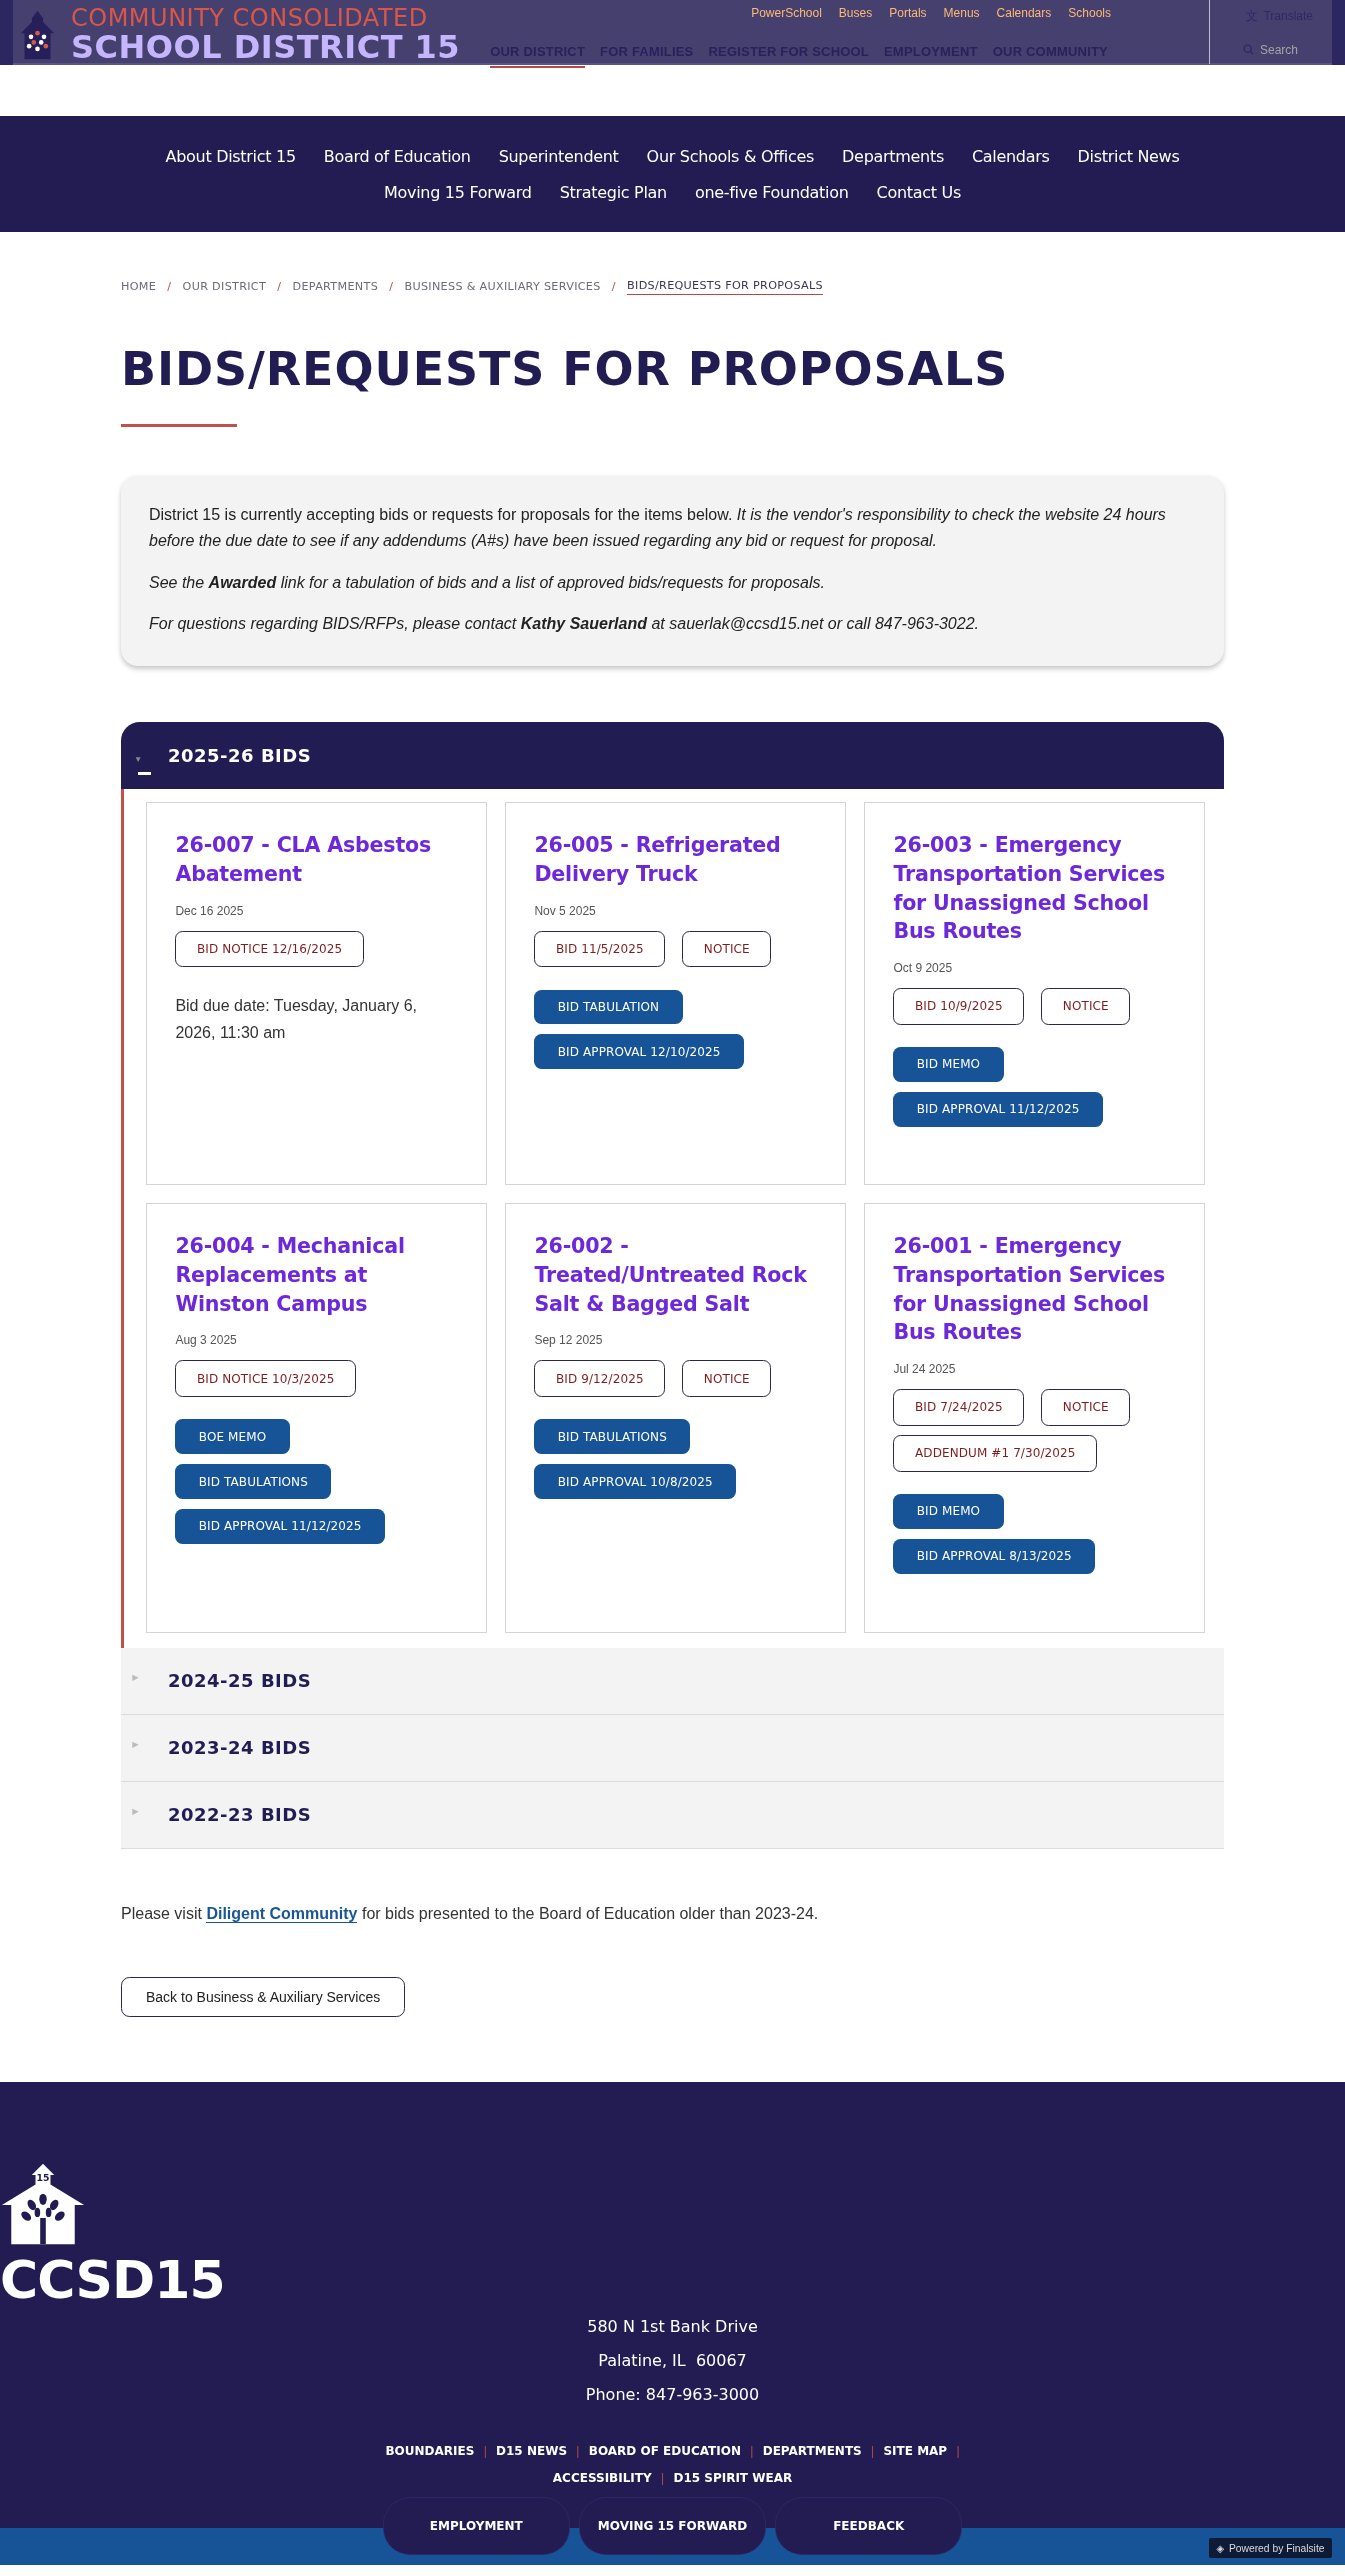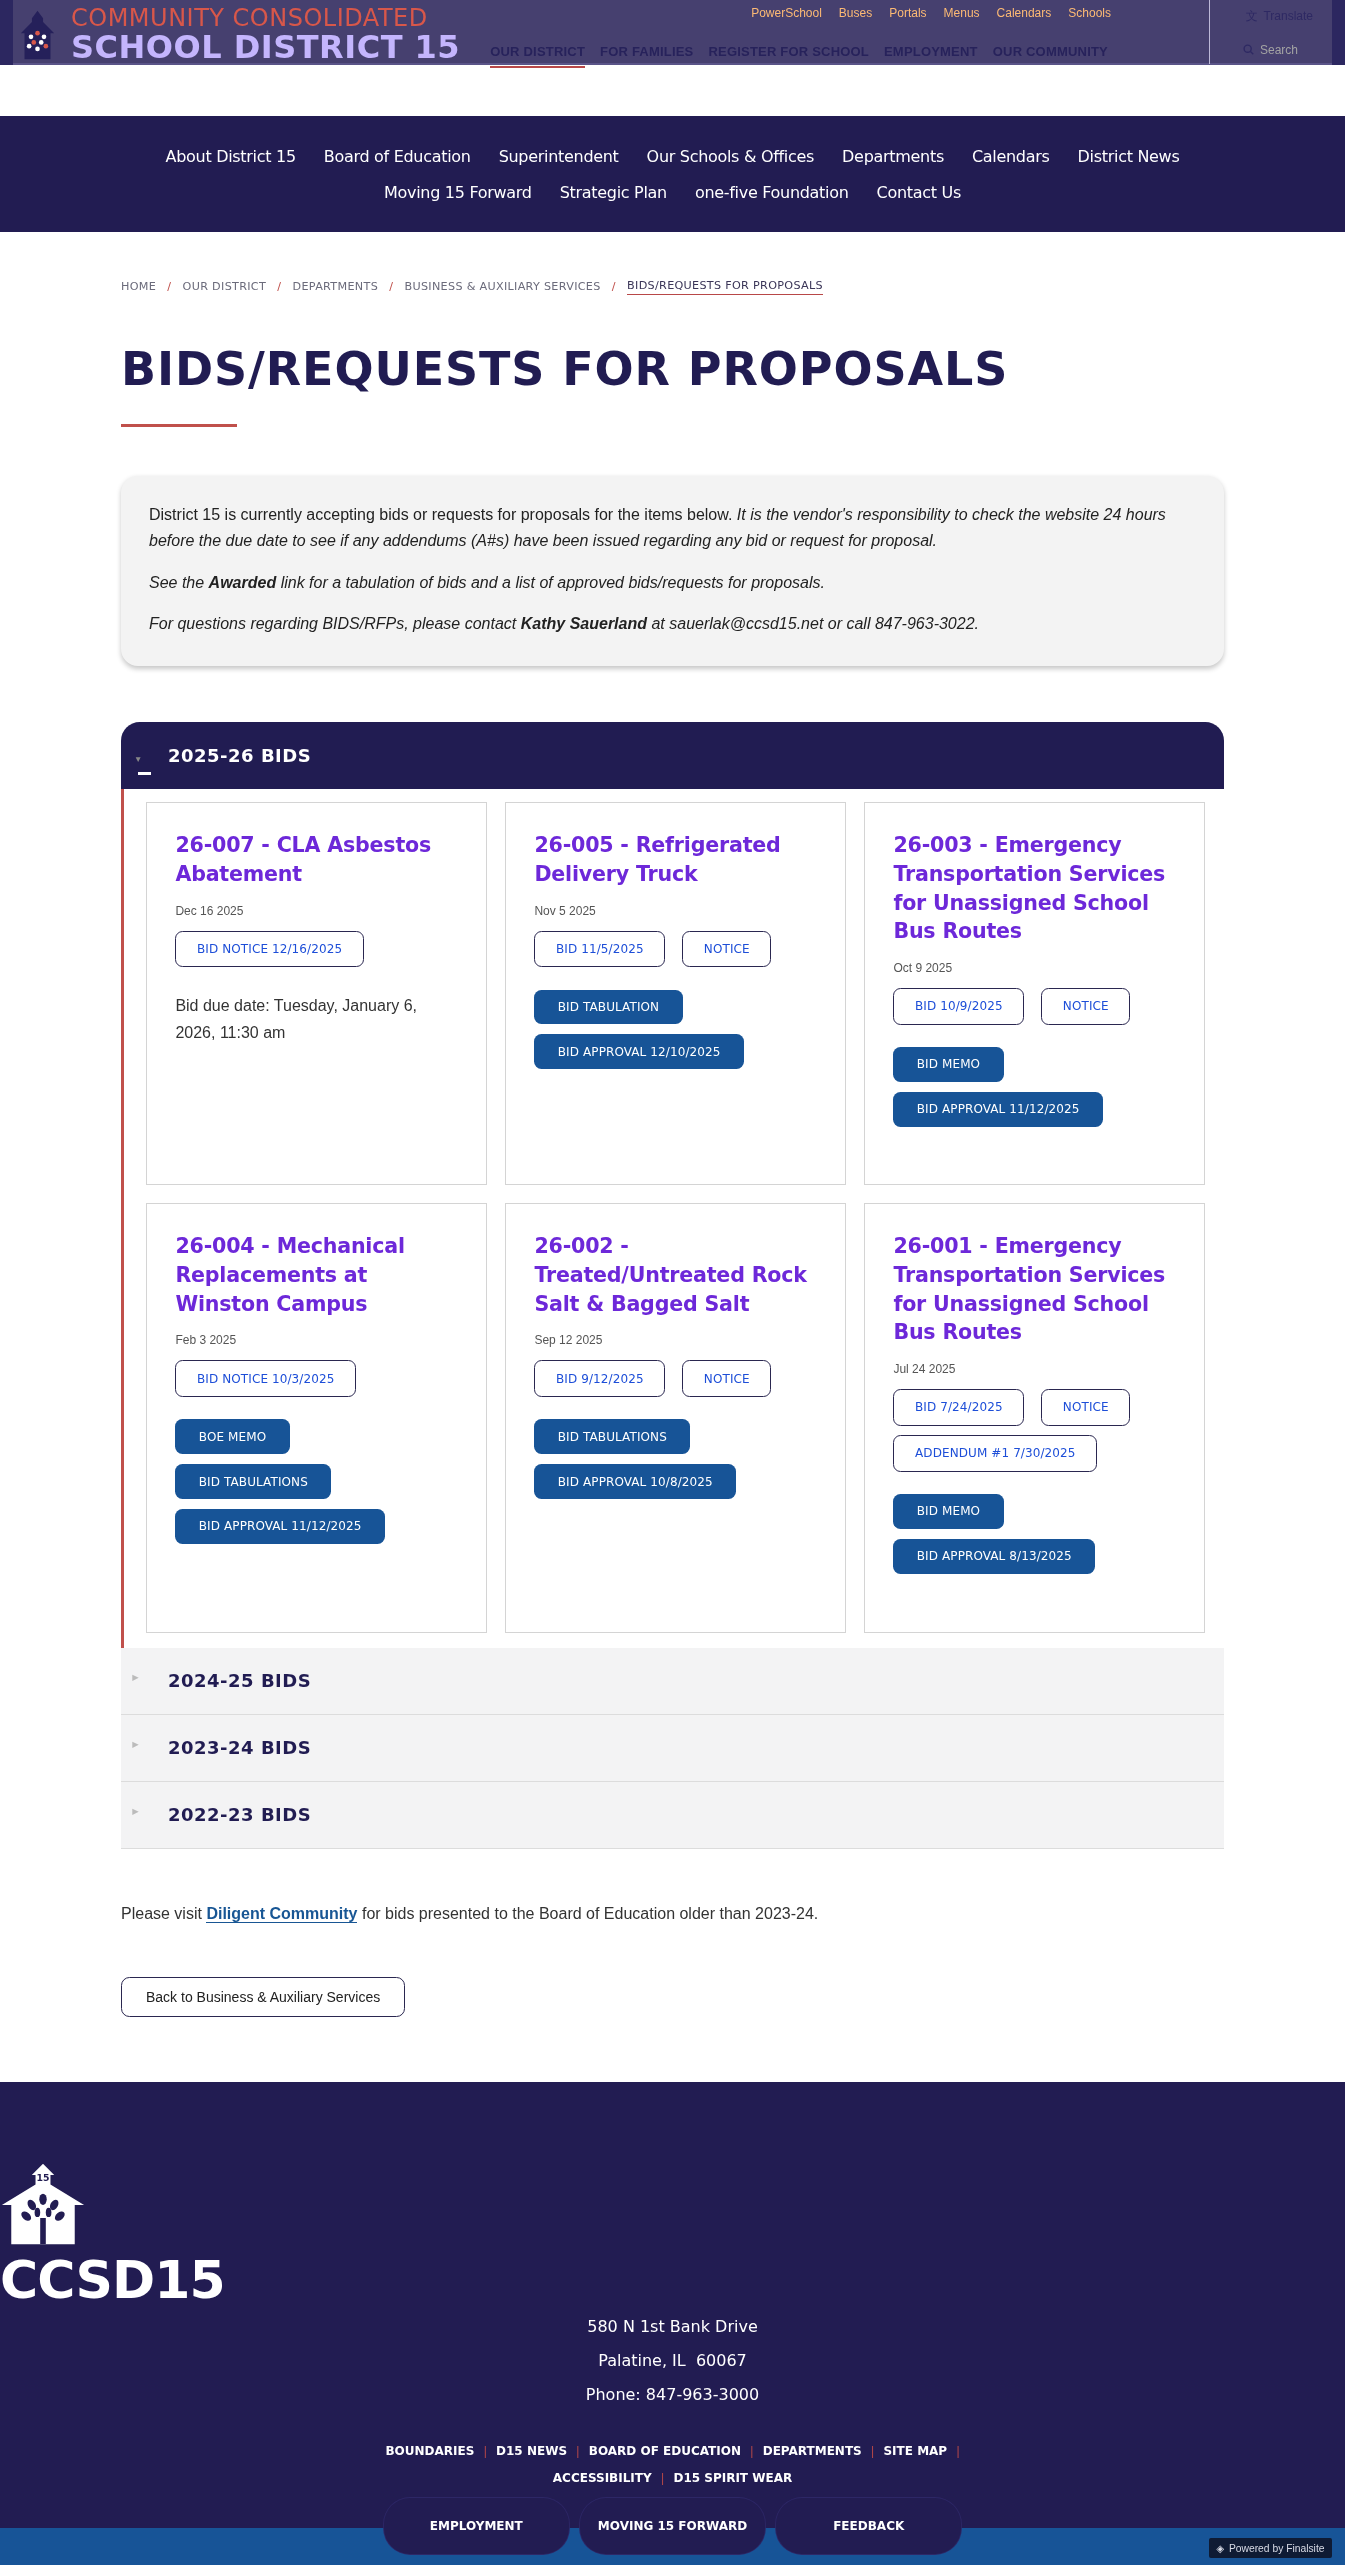--- a/index.html
+++ b/index.html
@@ -52,21 +52,21 @@
   .acc-open-head .minus { position: absolute; left: 17px; top: 50px; width: 13px; height: 2.8px; background: #fff; }
   .acc-open-head .label { color: #fff; font-size: 18px; font-weight: bold; letter-spacing: 0.5px; font-family: "DejaVu Sans", sans-serif; }
   .acc-open-body { border-left: 3.7px solid #c0504b; padding: 13px 17px 15px 22.4px; }
   .card-grid { display: grid; grid-template-columns: 341px 341px 341px; column-gap: 18px; row-gap: 18px; }
   .card { border: 0.9px solid #d4d4d4; background: #fff; padding: 28px 28px 37px; }
   .card.row1 { height: 383px; }
   .card.row2 { height: 430px; }
   .card-title { font-size: 20.6px; font-weight: bold; color: #6d28d9; line-height: 1.4; font-family: "DejaVu Sans", sans-serif; letter-spacing: -0.2px; }
   .card-date { margin-top: 15px; font-size: 12px; color: #555; }
   .btn-row { margin-top: 13px; display: flex; flex-wrap: wrap; gap: 9.3px 17px; }
-  .btn-outline { display: inline-block; border: 0.9px solid #2a2750; border-radius: 7.5px; padding: 10.3px 20.6px; font-size: 12px; color: #1d4ed8; background: #fff; text-transform: uppercase; font-family: "DejaVu Sans", sans-serif; letter-spacing: 0.1px; }
+  .btn-outline { display: inline-block; border: 0.9px solid #2a2750; border-radius: 7.5px; padding: 10.3px 20.6px; font-size: 12px; color: #7f1d1d; background: #fff; text-transform: uppercase; font-family: "DejaVu Sans", sans-serif; letter-spacing: 0.1px; }
   .btn-stack { margin-top: 22.4px; display: flex; flex-direction: column; align-items: flex-start; gap: 10.3px; }
   .btn-solid { display: inline-block; background: #175497; border-radius: 7.5px; padding: 10.3px 23.4px; font-size: 12px; color: #fff; text-transform: uppercase; font-family: "DejaVu Sans", sans-serif; letter-spacing: 0.1px; }
   .card-note { margin-top: 26px; font-size: 16px; line-height: 1.66; color: #333; }
 
   .acc-closed { background: #f3f3f4; border-bottom: 1.9px solid #dcdcdc; height: 67px; display: flex; align-items: center; padding-left: 47px; position: relative; }
   .acc-closed .tri { position: absolute; left: 11.2px; top: 24px; font-size: 8.4px; color: #bbb; }
   .acc-closed .label { font-size: 18px; font-weight: bold; color: #211c52; letter-spacing: 0.5px; font-family: "DejaVu Sans", sans-serif; }
 
   .visit-note { margin-top: 56px; font-size: 16px; color: #333; }
   .visit-note a { color: #185694; font-weight: bold; text-decoration: none; border-bottom: 1.9px solid #185694; }
@@ -227,21 +227,21 @@
             <a class="btn-outline">NOTICE</a>
           </div>
           <div class="btn-stack">
             <a class="btn-solid">BID MEMO</a>
             <a class="btn-solid">BID APPROVAL 11/12/2025</a>
           </div>
         </article>
 
         <article class="card row2">
           <h3 class="card-title">26-004 - Mechanical Replacements at Winston Campus</h3>
-          <div class="card-date">Feb 3 2025</div>
+          <div class="card-date">Aug 3 2025</div>
           <div class="btn-row">
             <a class="btn-outline">BID NOTICE 10/3/2025</a>
           </div>
           <div class="btn-stack">
             <a class="btn-solid">BOE MEMO</a>
             <a class="btn-solid">BID TABULATIONS</a>
             <a class="btn-solid">BID APPROVAL 11/12/2025</a>
           </div>
         </article>
 

